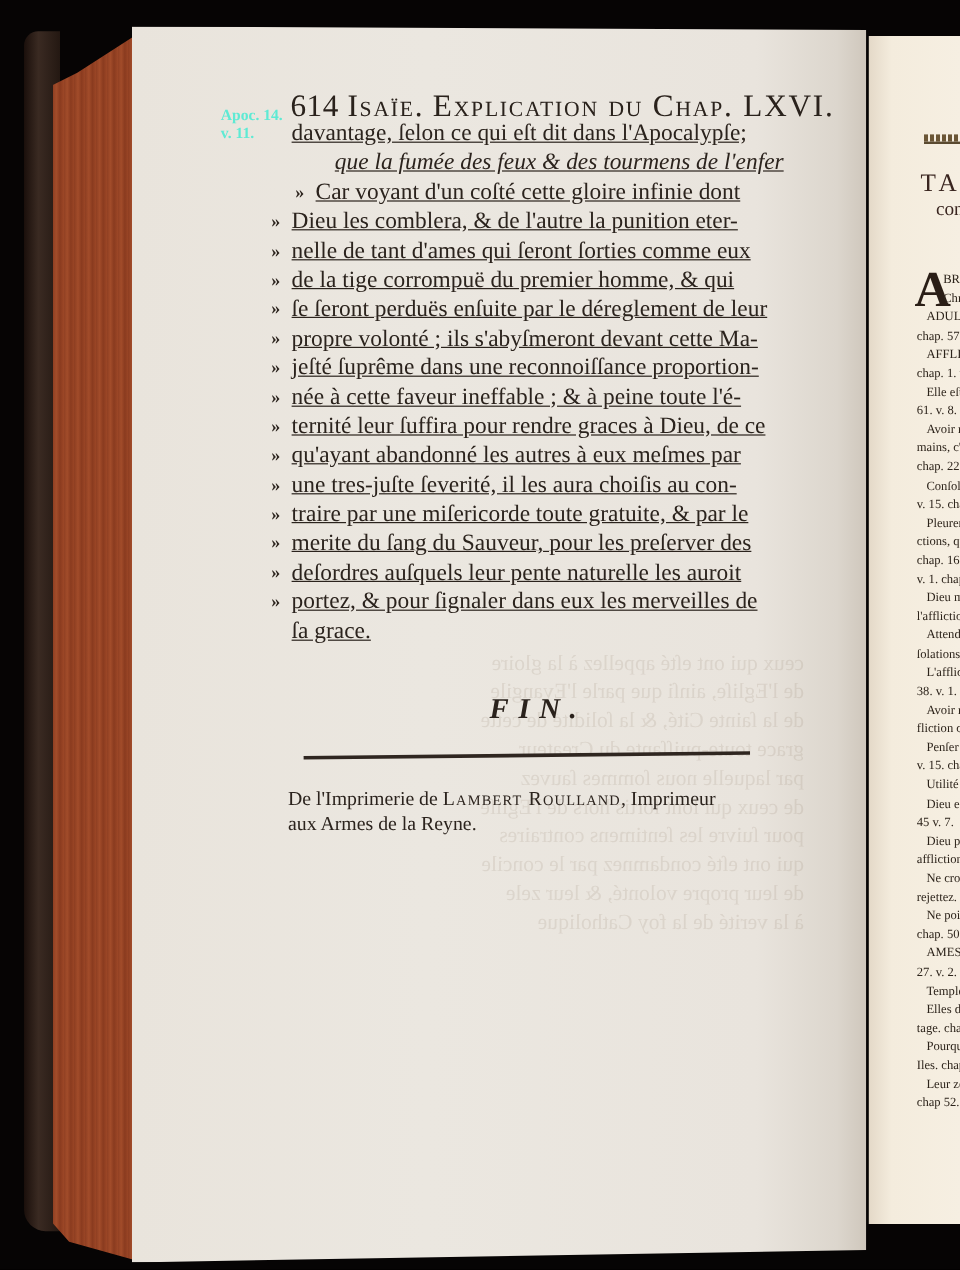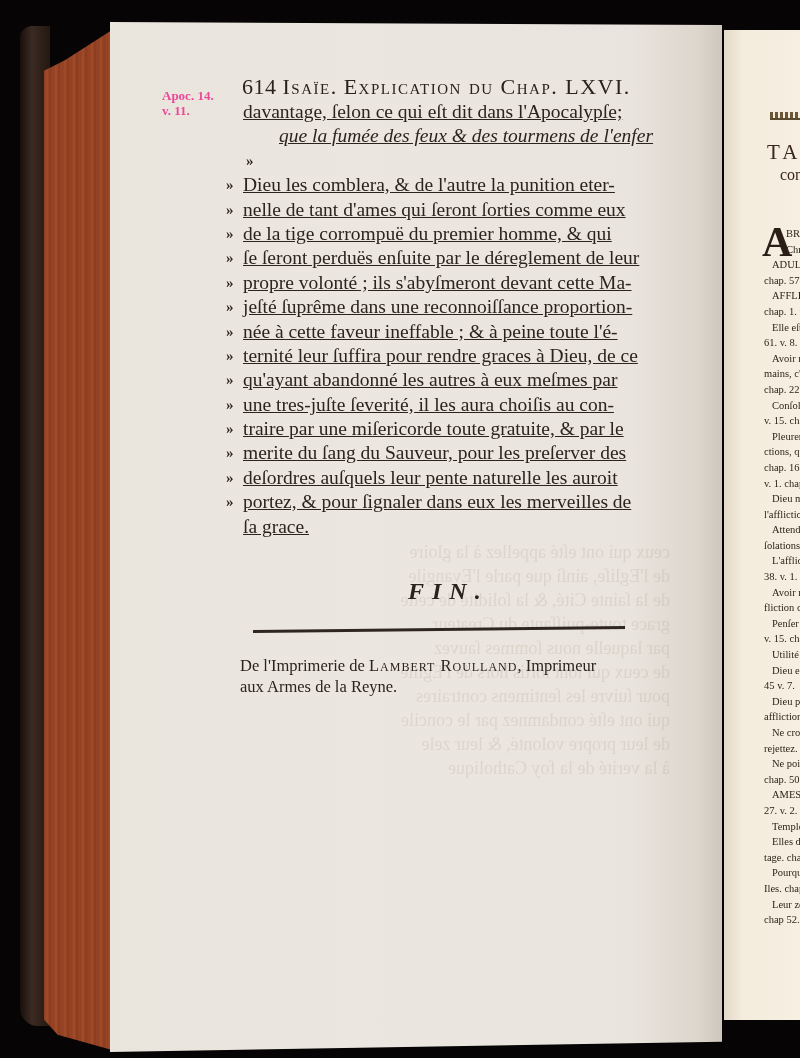--- a/index.html
+++ b/index.html
@@ -29,26 +29,26 @@
     }
 
     
     .page-right {
       position: absolute; left: 724px; top: 30px; width: 76px; height: 990px;
       background: linear-gradient(90deg, #e4d9c8 0%, #f4ecdd 25%, #f6efe2 100%);
     }
 
     .running-head {
       position: absolute; left: 242px; top: 74px; width: 420px;
-      font-size: 22px; color: #2a221c; letter-spacing: 0.5px; white-space: nowrap;
+      font-size: 26px; color: #2a221c; letter-spacing: 0.5px; white-space: nowrap;
     }
     .running-head .sc { font-variant: small-caps; letter-spacing: 1.5px; }
 
     .margin-note {
-      position: absolute; left: 162px; top: 88px; font-size: 13px; color: #ec4899; line-height: 15px;
+      position: absolute; left: 184px; top: 88px; font-size: 13px; color: #5eead4; line-height: 15px;
       font-weight: bold;
     }
 
     .text-block { position: absolute; left: 243px; top: 100px; width: 420px; color: #2b231d; }
     .line { height: 24.4px; font-size: 19.5px; white-space: nowrap; line-height: 24.4px; text-decoration: underline; }
     .italic { font-style: italic; margin-left: 36px; }
     .quote-line { position: relative; }
     .quote-mark {
       position: absolute; left: -17px; top: 0; font-size: 15px; font-weight: bold; color: #2b231d;
     }
@@ -118,21 +118,21 @@
 
   <div class="margin-note">
     <div>Apoc. 14.</div>
     <div>v. 11.</div>
   </div>
 
   <div class="text-block">
     <div class="line">davantage, ſelon ce qui eſt dit dans l'Apocalypſe;</div>
     <div class="line italic">que la fumée des feux &amp; des tourmens de l'enfer</div>
 
-    <div class="line quote-line indent"><span class="quote-mark" style="left:3px">»</span></div>
+    <div class="line quote-line indent"><span class="quote-mark" style="left:3px">»</span><span>Car voyant d'un coſté cette gloire infinie dont</span></div>
     <div class="line quote-line"><span class="quote-mark">»</span><span>Dieu les comblera, &amp; de l'autre la punition eter-</span></div>
     <div class="line quote-line"><span class="quote-mark">»</span><span>nelle de tant d'ames qui ſeront ſorties comme eux</span></div>
     <div class="line quote-line"><span class="quote-mark">»</span><span>de la tige corrompuë du premier homme, &amp; qui</span></div>
     <div class="line quote-line"><span class="quote-mark">»</span><span>ſe ſeront perduës enſuite par le déreglement de leur</span></div>
     <div class="line quote-line"><span class="quote-mark">»</span><span>propre volonté ; ils s'abyſmeront devant cette Ma-</span></div>
     <div class="line quote-line"><span class="quote-mark">»</span><span>jeſté ſuprême dans une reconnoiſſance proportion-</span></div>
     <div class="line quote-line"><span class="quote-mark">»</span><span>née à cette faveur ineffable ; &amp; à peine toute l'é-</span></div>
     <div class="line quote-line"><span class="quote-mark">»</span><span>ternité leur ſuffira pour rendre graces à Dieu, de ce</span></div>
     <div class="line quote-line"><span class="quote-mark">»</span><span>qu'ayant abandonné les autres à eux meſmes par</span></div>
     <div class="line quote-line"><span class="quote-mark">»</span><span>une tres-juſte ſeverité, il les aura choiſis au con-</span></div>

